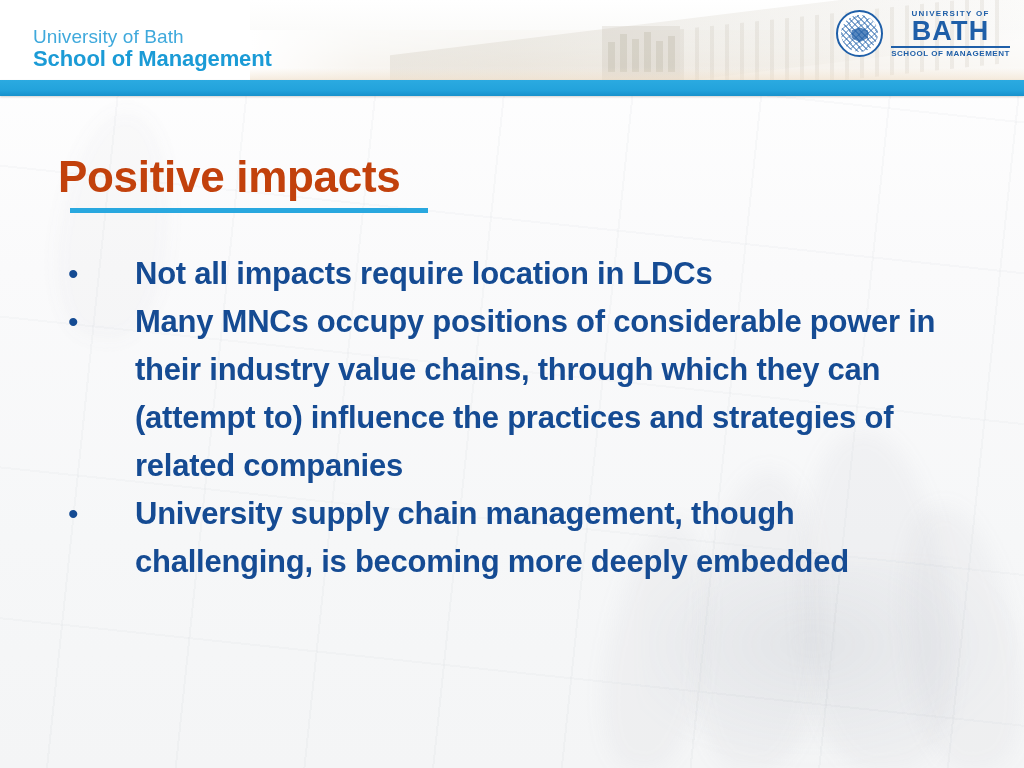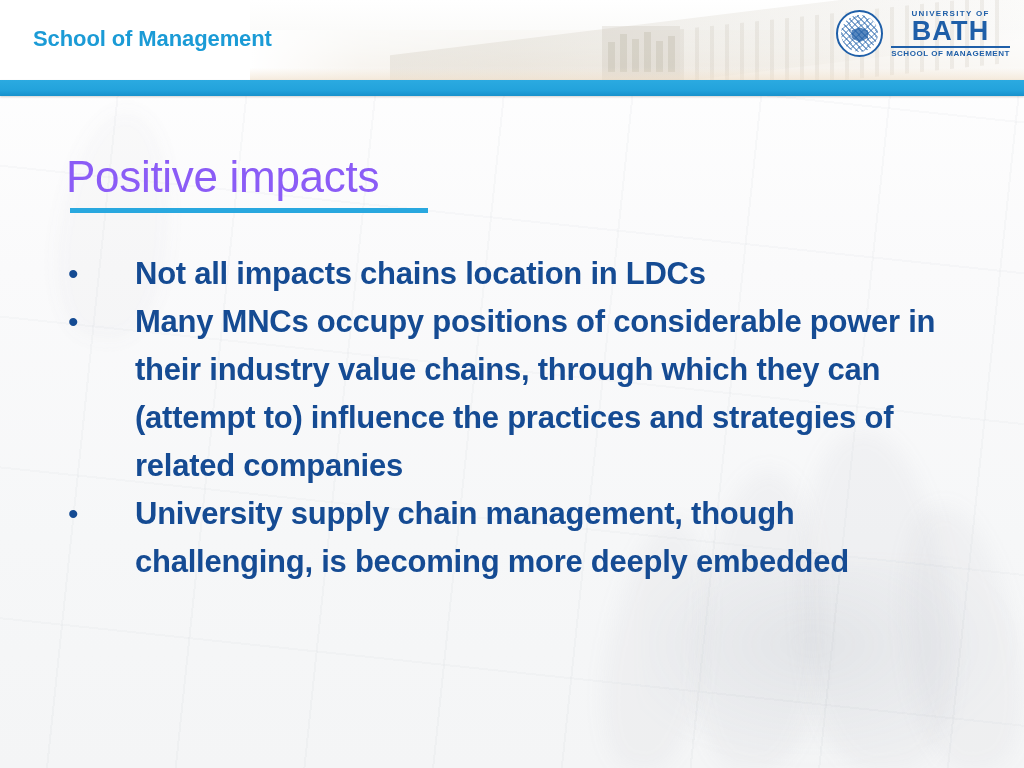--- a/index.html
+++ b/index.html
@@ -206,26 +206,27 @@
     left: 0; top: 80px;
     width: 1024px; height: 16px;
     background: linear-gradient(180deg, #2BAAE1 0%, #23A3DC 62%, #1791CC 100%);
     box-shadow: 0 1px 2px rgba(0,0,0,0.18);
     z-index: 5;
   }
 
   
   .title {
     position: absolute;
-    left: 66px; top: 152px;
+    left: 58px; top: 152px;
     font-size: 44px;
-    color: #8b5cf6;
+    color: #c2410c;
     letter-spacing: -0.3px;
     white-space: nowrap;
     z-index: 3;
+    font-weight: bold;
   }
   .title-rule {
     position: absolute;
     left: 70px; top: 208px;
     width: 358px; height: 5px;
     background: #29A8DF;
     z-index: 3;
   }
 
   
@@ -282,20 +283,21 @@
       <div class="hp-spire" style="left:370px; height:38px;"></div>
       <div class="hp-spire" style="left:382px; height:33px;"></div>
       <div class="hp-spire" style="left:394px; height:40px;"></div>
       <div class="hp-spire" style="left:406px; height:31px;"></div>
       <div class="hp-spire" style="left:418px; height:36px;"></div>
       <div class="hp-cols"></div>
       <div class="hp-warm"></div>
     </div>
 
     <div class="logo-left">
+      <span class="l1">University of Bath</span>
       <span class="l2">School of Management</span>
     </div>
 
     <div class="logo-right">
       <div class="crest"></div>
       <div class="crest-words">
         <span class="cw-top">UNIVERSITY OF</span>
         <span class="cw-bath">BATH</span>
         <span class="cw-rule"></span>
         <span class="cw-som">SCHOOL OF MANAGEMENT</span>
@@ -305,21 +307,21 @@
 
   <div class="blue-bar"></div>
 
   <div class="title">Positive impacts</div>
   <div class="title-rule"></div>
 
   <div class="bullets">
 
     <div class="bullet-row">
       <div class="bullet-marker">•</div>
-      <div class="bullet-text">Not all impacts chains location in LDCs</div>
+      <div class="bullet-text">Not all impacts require location in LDCs</div>
     </div>
 
     <div class="bullet-row">
       <div class="bullet-marker">•</div>
       <div class="bullet-text">Many MNCs occupy positions of considerable power in their industry value chains, through which they can (attempt to) influence the practices and strategies of related companies</div>
     </div>
 
     <div class="bullet-row">
       <div class="bullet-marker">•</div>
       <div class="bullet-text">University supply chain management, though challenging, is becoming more deeply embedded</div>

